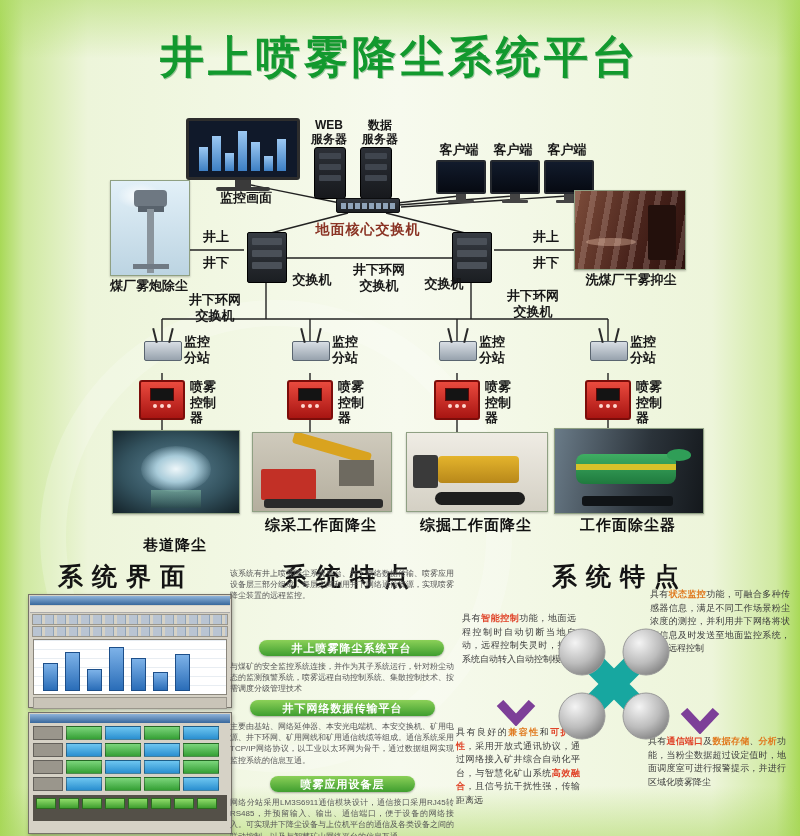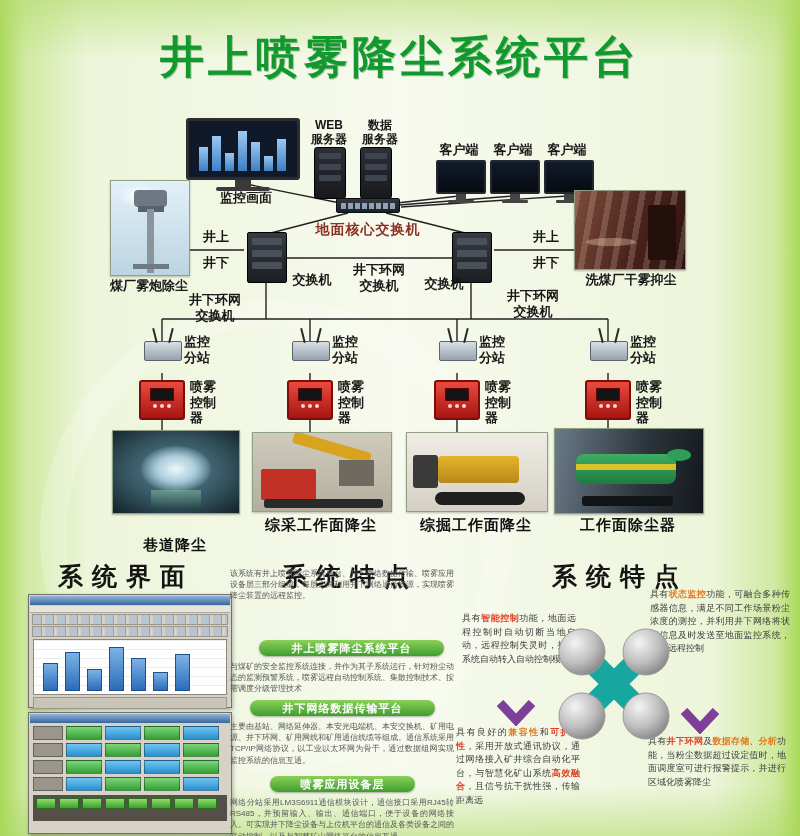--- a/index.html
+++ b/index.html
@@ -373,21 +373,21 @@
   <p class="ftext abs" style="left:462px;top:612px;width:114px;">
     <span>具有</span><span class="hlr">智能控制</span><span>功能，地面远程控制时自动切断当地自动，远程控制失灵时，控制系统自动转入自动控制模式</span>
   </p>
   <p class="ftext abs" style="left:650px;top:588px;width:140px;">
     <span>具有</span><span class="hlo">状态监控</span><span>功能，可融合多种传感器信息，满足不同工作场景粉尘浓度的测控，并利用井下网络将状态信息及时发送至地面监控系统，实现远程控制</span>
   </p>
   <p class="ftext abs" style="left:456px;top:726px;width:124px;">
     <span>具有良好的</span><span class="hlo">兼容性</span><span>和</span><span class="hlr">可扩展性</span><span>，采用开放式通讯协议，通过网络接入矿井综合自动化平台，与智慧化矿山系统</span><span class="hlr">高效融合</span><span>，且信号抗干扰性强，传输距离远</span>
   </p>
   <p class="ftext abs" style="left:648px;top:735px;width:138px;">
-    <span>具有</span><span class="hlr">井下环网</span><span>及</span><span class="hlo">数据存储</span><span>、</span><span class="hlo">分析</span><span>功能，当粉尘数据超过设定值时，地面调度室可进行报警提示，并进行区域化喷雾降尘</span>
+    <span>具有</span><span class="hlr">通信端口</span><span>及</span><span class="hlo">数据存储</span><span>、</span><span class="hlo">分析</span><span>功能，当粉尘数据超过设定值时，地面调度室可进行报警提示，并进行区域化喷雾降尘</span>
   </p>
 
   <svg class="abs" style="left:548px;top:618px;" width="132" height="132" viewBox="0 0 132 132">
     <defs>
       <radialGradient id="sph" cx="35%" cy="30%" r="75%">
         <stop offset="0%" stop-color="#f4f4f4"></stop>
         <stop offset="60%" stop-color="#bdbdbd"></stop>
         <stop offset="100%" stop-color="#868686"></stop>
       </radialGradient>
     </defs>

